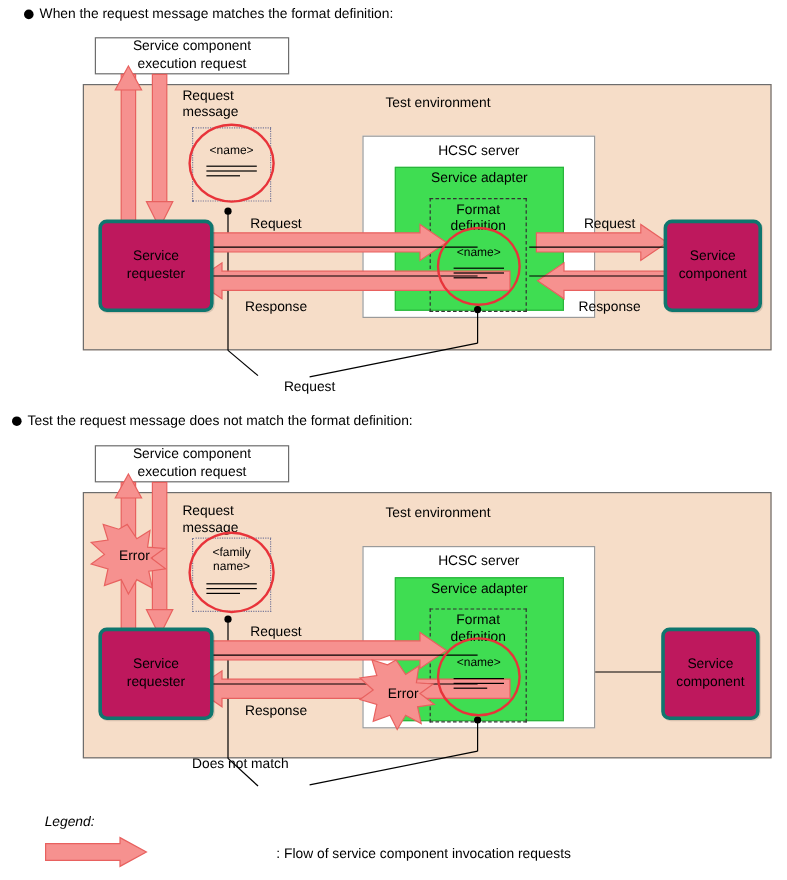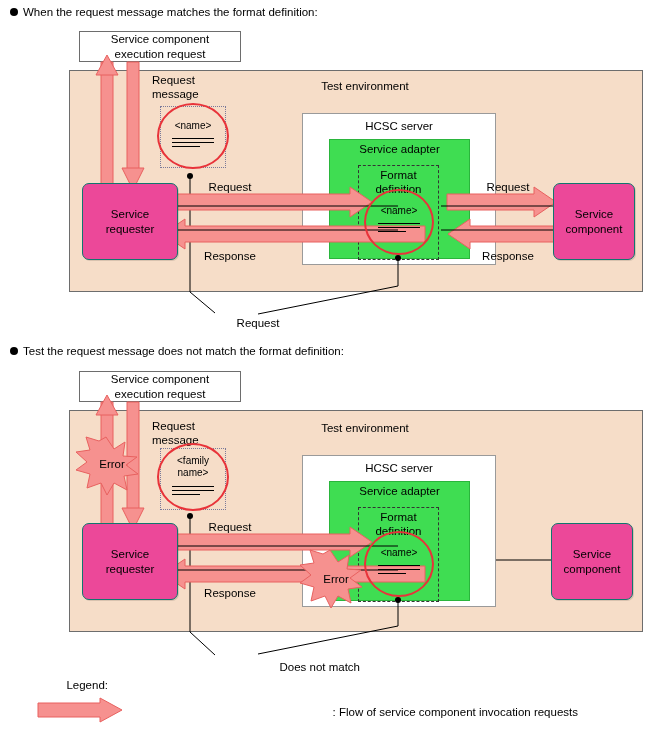--- a/index.html
+++ b/index.html
@@ -14,22 +14,22 @@
   }
   .abs{position:absolute;}
   .bullet-line{font-size:11.5px;color:#000;display:flex;align-items:center;gap:5px;}
   .bullet-dot{width:8px;height:8px;border-radius:50%;background:#000;display:inline-block;}
   .env-box{
     background:#f6ddc8;
     border:1px solid #6d6d6d;
     box-sizing:border-box;
   }
   .white-box{
-    background:#ec4899;
-    border:1px solid #0f766e;
+    background:#be185d;
+    border:3px solid #0f766e;
     border-radius:7px;
     box-sizing:border-box;
     display:flex;align-items:center;justify-content:center;
     text-align:center;
     line-height:1.25;
     font-size:11.5px;
     box-shadow:1px 1px 0 rgba(0,0,0,0.12);
   }
   .plain-box{
     background:#ffffff;
@@ -68,21 +68,21 @@
     background:transparent;
   }
   .doc-lines{position:absolute;}
   .doc-lines i{display:block;background:#000;height:1px;margin-bottom:3px;}
   svg{position:absolute;left:0;top:0;overflow:visible;}
   .legend-label{font-size:11.5px;}
 </style>
 </head>
 <body>
 
-<div class="abs bullet-line" style="left:10px;top:6px;">
+<div class="abs bullet-line" style="left:20px;top:6px;">
   <span class="bullet-dot"></span>
   <span>When the request message matches the format definition:</span>
 </div>
 
 <div class="abs plain-box" style="left:79px;top:31px;width:162px;height:31px;">
   <span style="white-space:pre-line;">Service component
 execution request</span>
 </div>
 
 <div class="abs env-box" style="left:69px;top:70px;width:574px;height:222px;"></div>
@@ -269,21 +269,21 @@
 <div class="doc-lines" style="left:378px;top:565px;width:42px;">
   <i style="width:42px;"></i>
     <i style="width:42px;"></i>
     <i style="width:28px;"></i>
 </div>
 <div class="circle" style="left:364px;top:531px;width:70px;height:66px;"></div>
 
 <div class="lbl" style="left:190px;top:520px;width:80px;">Request</div>
 <div class="lbl" style="left:190px;top:586px;width:80px;">Response</div>
 
-<div class="lbl" style="left:160px;top:660px;width:200px;text-align:right;">Does not match</div>
-
-<div class="lbl" style="left:8px;top:678px;width:100px;text-align:right;">Legend:</div>
+<div class="lbl" style="left:160px;top:630px;width:200px;text-align:left;">Does not match</div>
+
+<div class="lbl" style="left:8px;top:678px;width:100px;text-align:center;font-style:italic;">Legend:</div>
 
 <svg width="200" height="40" style="left:38px;top:698px;">
   <path d="M0,5 L62,5 L62,0 L84,12 L62,24 L62,19 L0,19 Z" fill="#f6918f" stroke="#e8615f" stroke-width="1"></path>
 </svg>
 
-<div class="lbl legend-label" style="left:128px;top:705px;width:450px;text-align:right;">: Flow of service component invocation requests</div>
+<div class="lbl legend-label" style="left:128px;top:705px;width:450px;text-align:center;">: Flow of service component invocation requests</div>
 
 </body></html>

